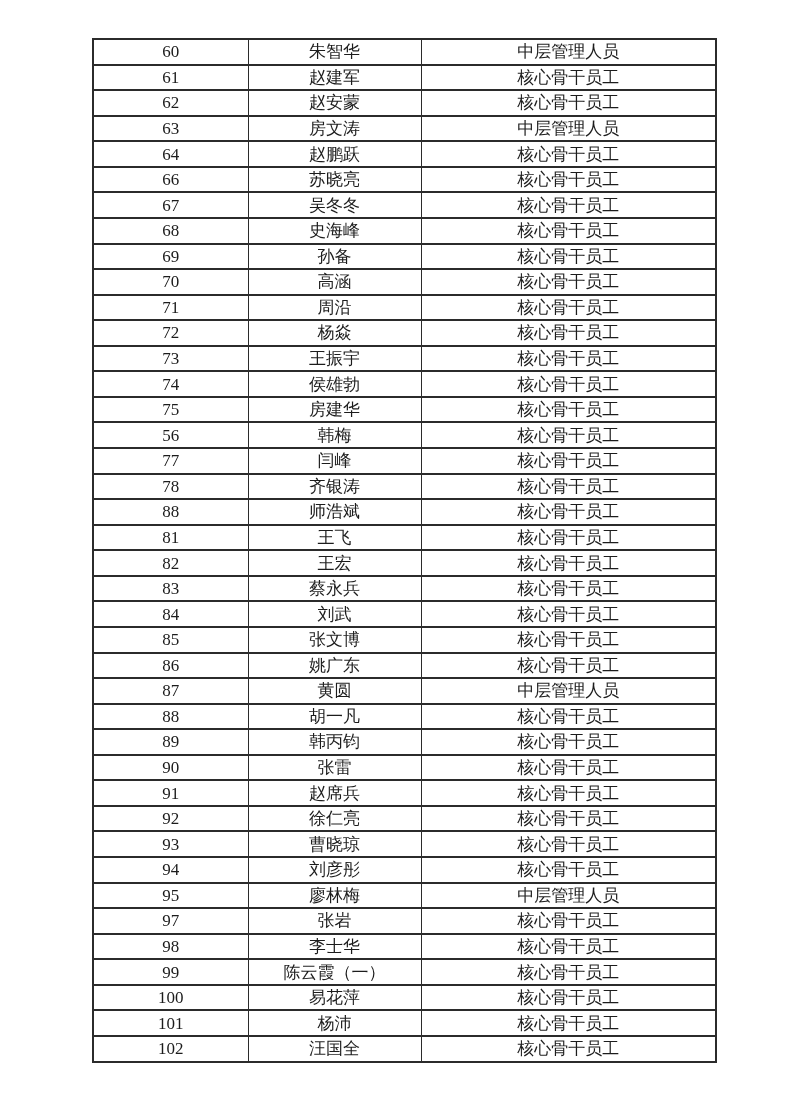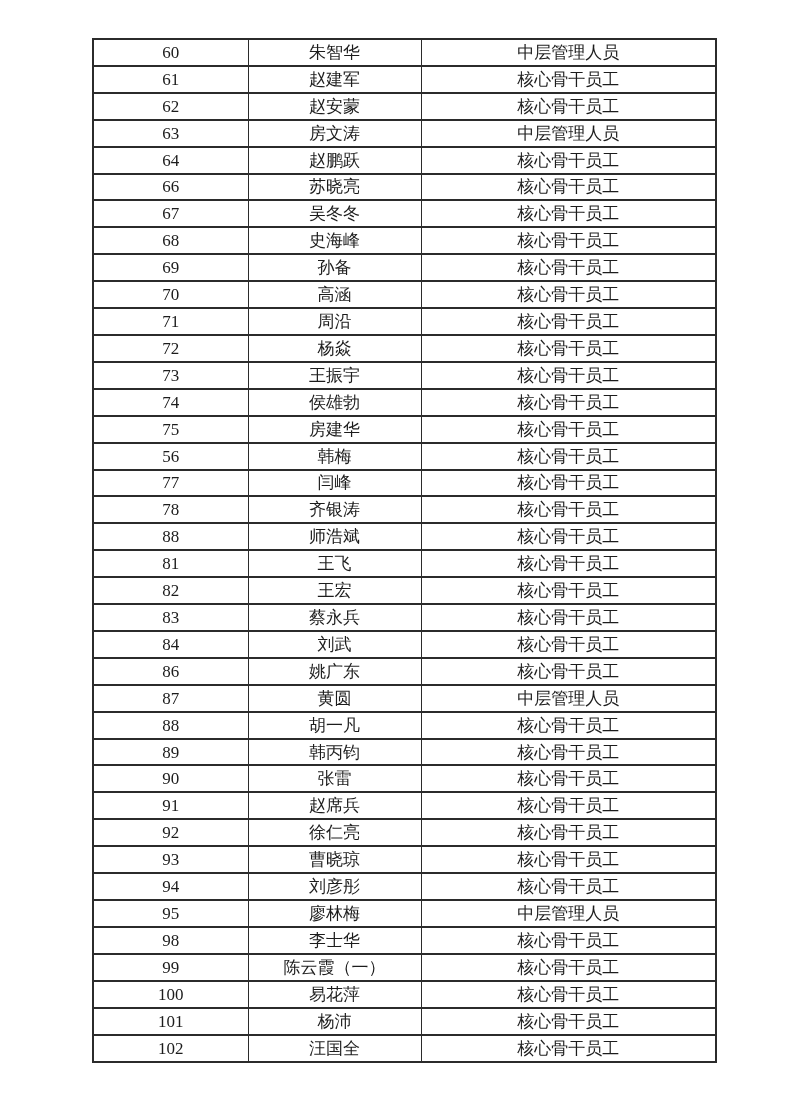--- a/index.html
+++ b/index.html
@@ -163,20 +163,25 @@
           <td>83</td>
           <td>蔡永兵</td>
           <td>核心骨干员工</td>
         </tr>
         <tr>
           <td>84</td>
           <td>刘武</td>
           <td>核心骨干员工</td>
         </tr>
         <tr>
+          <td>85</td>
+          <td>张文博</td>
+          <td>核心骨干员工</td>
+        </tr>
+        <tr>
           <td>86</td>
           <td>姚广东</td>
           <td>核心骨干员工</td>
         </tr>
         <tr>
           <td>87</td>
           <td>黄圆</td>
           <td>中层管理人员</td>
         </tr>
         <tr>
@@ -211,20 +216,25 @@
         </tr>
         <tr>
           <td>94</td>
           <td>刘彦彤</td>
           <td>核心骨干员工</td>
         </tr>
         <tr>
           <td>95</td>
           <td>廖林梅</td>
           <td>中层管理人员</td>
+        </tr>
+        <tr>
+          <td>97</td>
+          <td>张岩</td>
+          <td>核心骨干员工</td>
         </tr>
         <tr>
           <td>98</td>
           <td>李士华</td>
           <td>核心骨干员工</td>
         </tr>
         <tr>
           <td>99</td>
           <td>陈云霞（一）</td>
           <td>核心骨干员工</td>

